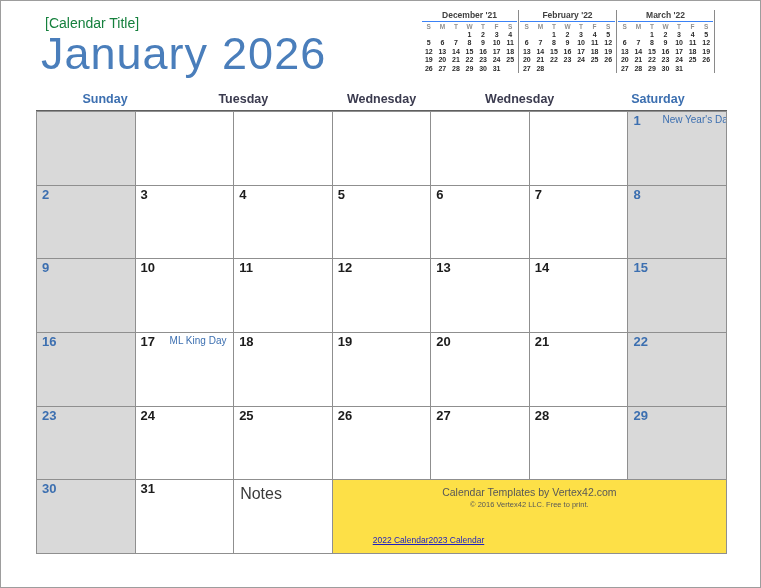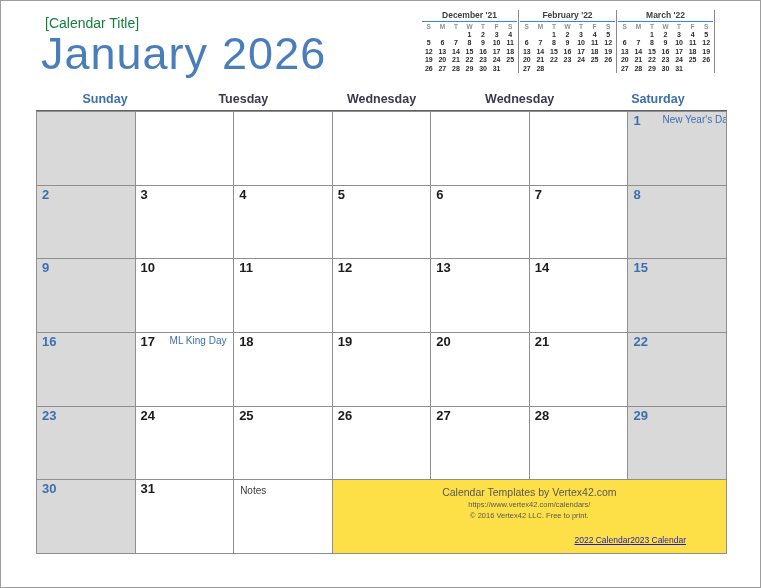--- a/index.html
+++ b/index.html
@@ -158,21 +158,21 @@
     right: 3px;
     font-size: 10px;
     color: #3c6fb0;
     line-height: 10px;
     white-space: nowrap;
   }
   .notes-label {
     position: absolute;
     left: 6px;
     top: 5px;
-    font-size: 10px;
+    font-size: 16px;
     color: #3a3a3a;
   }
 
   
   .footer-cell {
     grid-column: span 4;
     position: relative;
     border-right: 1px solid #8f8f8f;
     border-bottom: 1px solid #8f8f8f;
     background: #fde047;
@@ -199,21 +199,21 @@
   .credits .line3 {
     font-size: 7.5px;
     color: #585858;
     line-height: 11px;
   }
   .footer-links {
     position: absolute;
     left: 0; right: 0;
     bottom: 8px;
     display: flex;
-    justify-content: flex-end;
+    justify-content: flex-start;
     padding: 0 40px;
     box-sizing: border-box;
   }
   .footer-links a {
     font-size: 8.5px;
     color: #2020c0;
     text-decoration: underline;
     white-space: nowrap;
   }
 </style>
@@ -529,21 +529,20 @@
       </div>
       <div class="cell">
         <div class="daynum">31</div>
       </div>
       <div class="cell">
         <div class="notes-label">Notes</div>
       </div>
       <div class="footer-cell">
         <div class="credits">
           <div class="line1">Calendar Templates by Vertex42.com</div>
-          <div class="line2">https://www.vertex42.com/calendars/</div>
           <div class="line3">© 2016 Vertex42 LLC. Free to print.</div>
         </div>
         <div class="footer-links">
           <a href="#">2022 Calendar</a>
           <a href="#">2023 Calendar</a>
         </div>
       </div>
     </div>
 
 </div>

